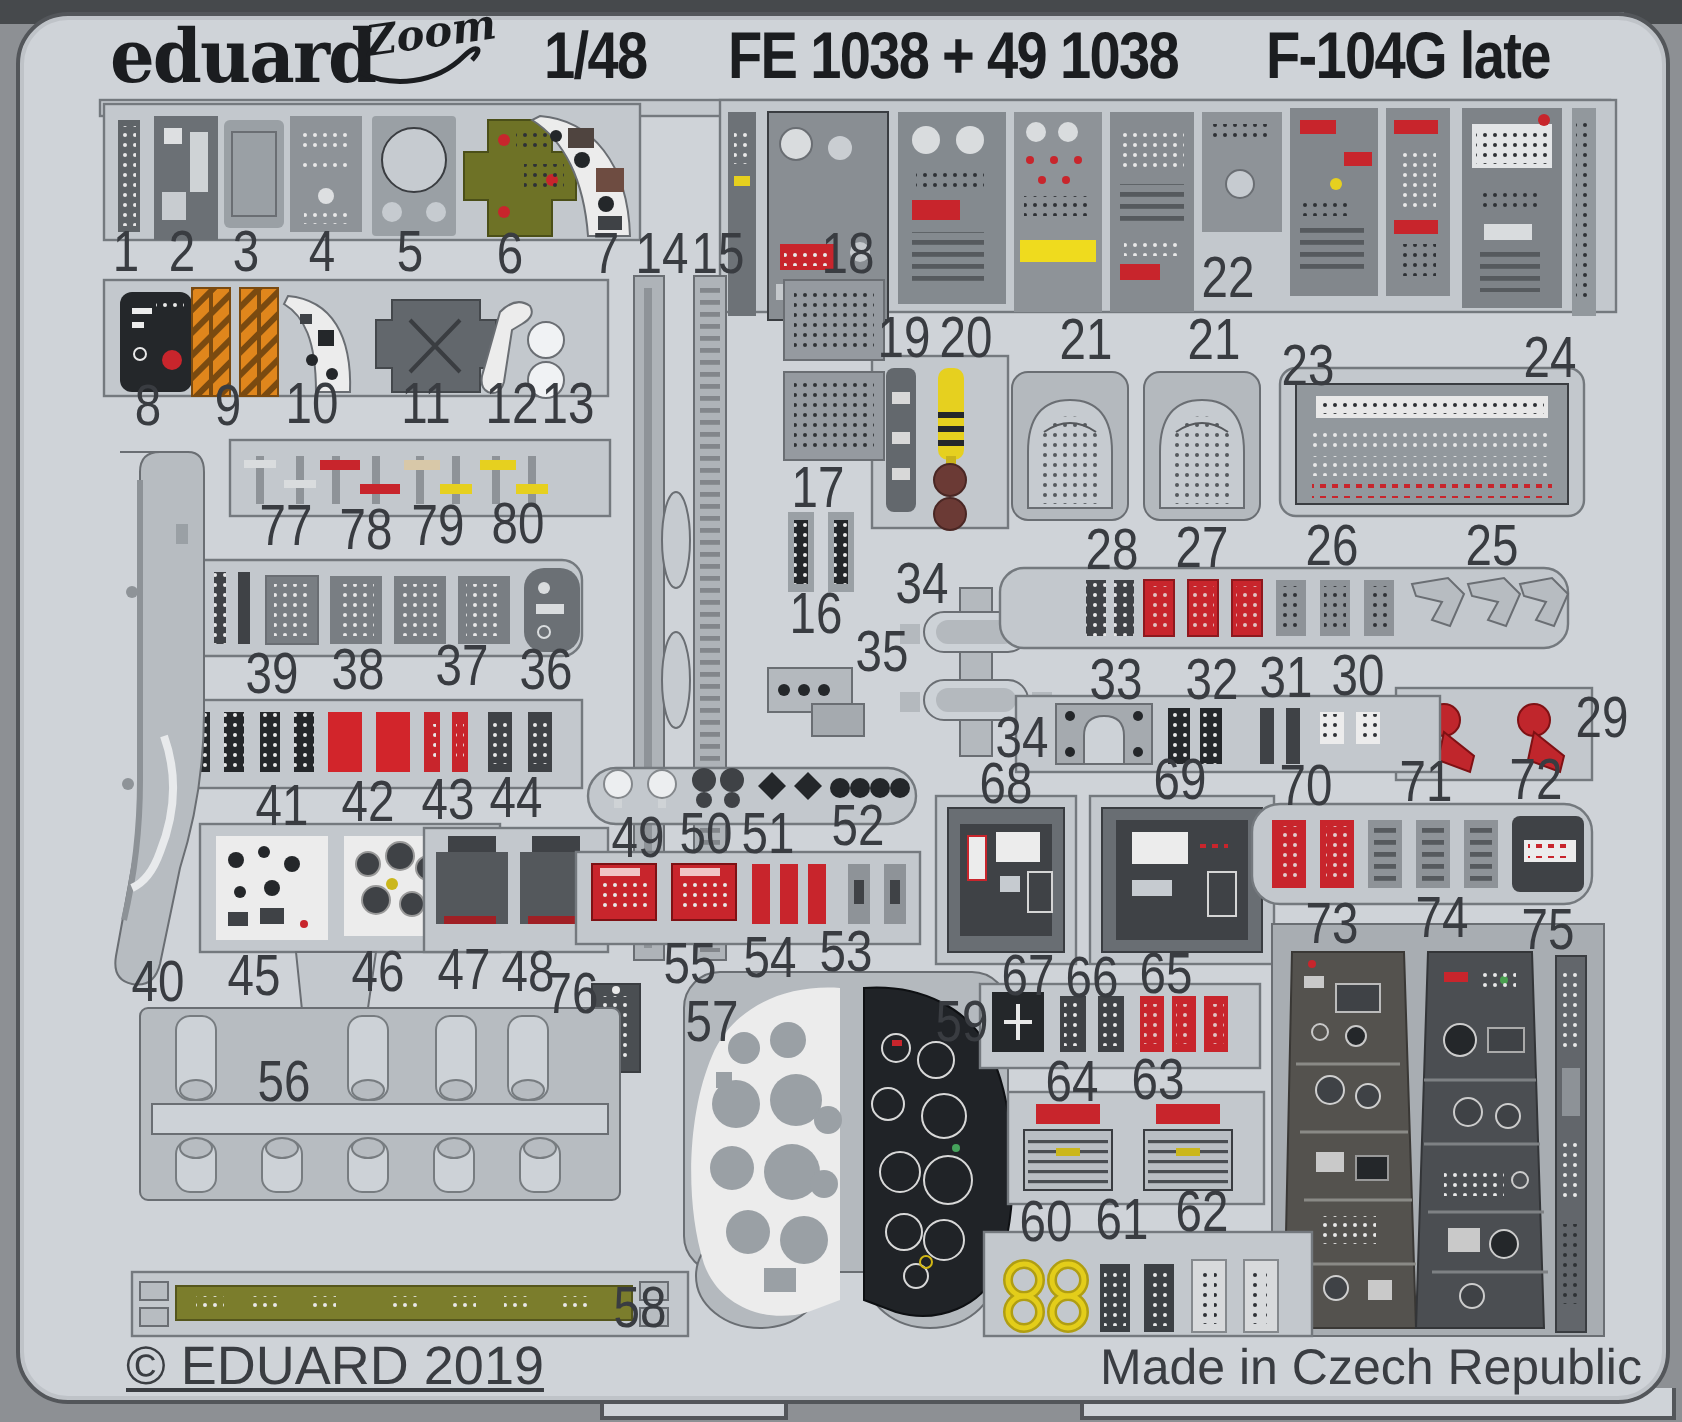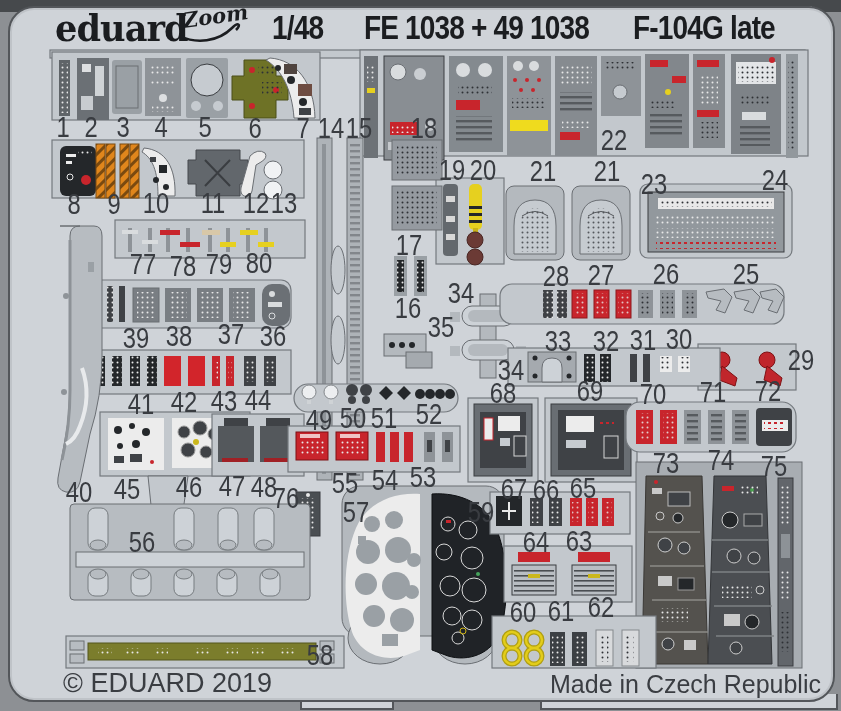--- a/index.html
+++ b/index.html
@@ -10,21 +10,21 @@
   .sheet{position:absolute;left:8px;top:6px;width:823px;height:692px;background:#cfd3d8;
          border:2px solid #53565a;border-radius:26px;box-shadow:inset 0 0 0 2px #bfc3c8;}
   .bottab{position:absolute;height:14px;top:694px;background:#cfd3d8;border:2px solid #53565a;border-top:none;z-index:0;}
   .hdr{position:absolute;z-index:6;color:#1b1d20;white-space:nowrap;}
   .brand{left:55px;top:6px;font-family:"DejaVu Serif",serif;font-weight:bold;font-size:37px;letter-spacing:-1px;transform:scaleX(.95);transform-origin:left;}
   .scale{left:272px;top:9px;font-weight:bold;font-size:33px;letter-spacing:-1px;transform:scaleX(.85);transform-origin:left;}
   .codes{left:364px;top:9px;font-weight:bold;font-size:33px;letter-spacing:-1px;transform:scaleX(.85);transform-origin:left;}
   .ptitle{left:633px;top:9px;font-weight:bold;font-size:33px;letter-spacing:-1px;transform:scaleX(.85);transform-origin:left;}
   .zoomlogo{position:absolute;left:172px;top:6px;z-index:6;}
   .ftr{position:absolute;z-index:6;color:#3a3d42;font-size:27px;white-space:nowrap;}
-  .copy{left:63px;top:668px;}
+  .copy{left:63px;top:668px;text-decoration:underline;}
   .origin{left:550px;top:670px;width:242px;text-align:right;font-size:25px;}
   #fret{position:absolute;left:0;top:0;z-index:1;}
   #labels{position:absolute;left:0;top:0;width:841px;height:711px;z-index:5;pointer-events:none;}
   .part-num{position:absolute;transform:translate(-50%,-50%) scaleX(.82);
             font-size:29px;color:#393c41;line-height:1;}
   
   .pl{fill:#c3c8cd;stroke:#74797e;stroke-width:1.2px;}
   .pg{fill:#8e9398;} .pm{fill:#9aa0a5;} .pd{fill:#5f6468;} .pdk{fill:#3f4246;} .pk{fill:#24272a;}
   .red{fill:#c8252c;} .wht{fill:#ececec;} .olv{fill:#6e7226;} .ylw{fill:#e6d01f;}
   .st{stroke:#6a6e73;stroke-width:1px;} .stk{stroke:#3a3d41;stroke-width:1px;}

